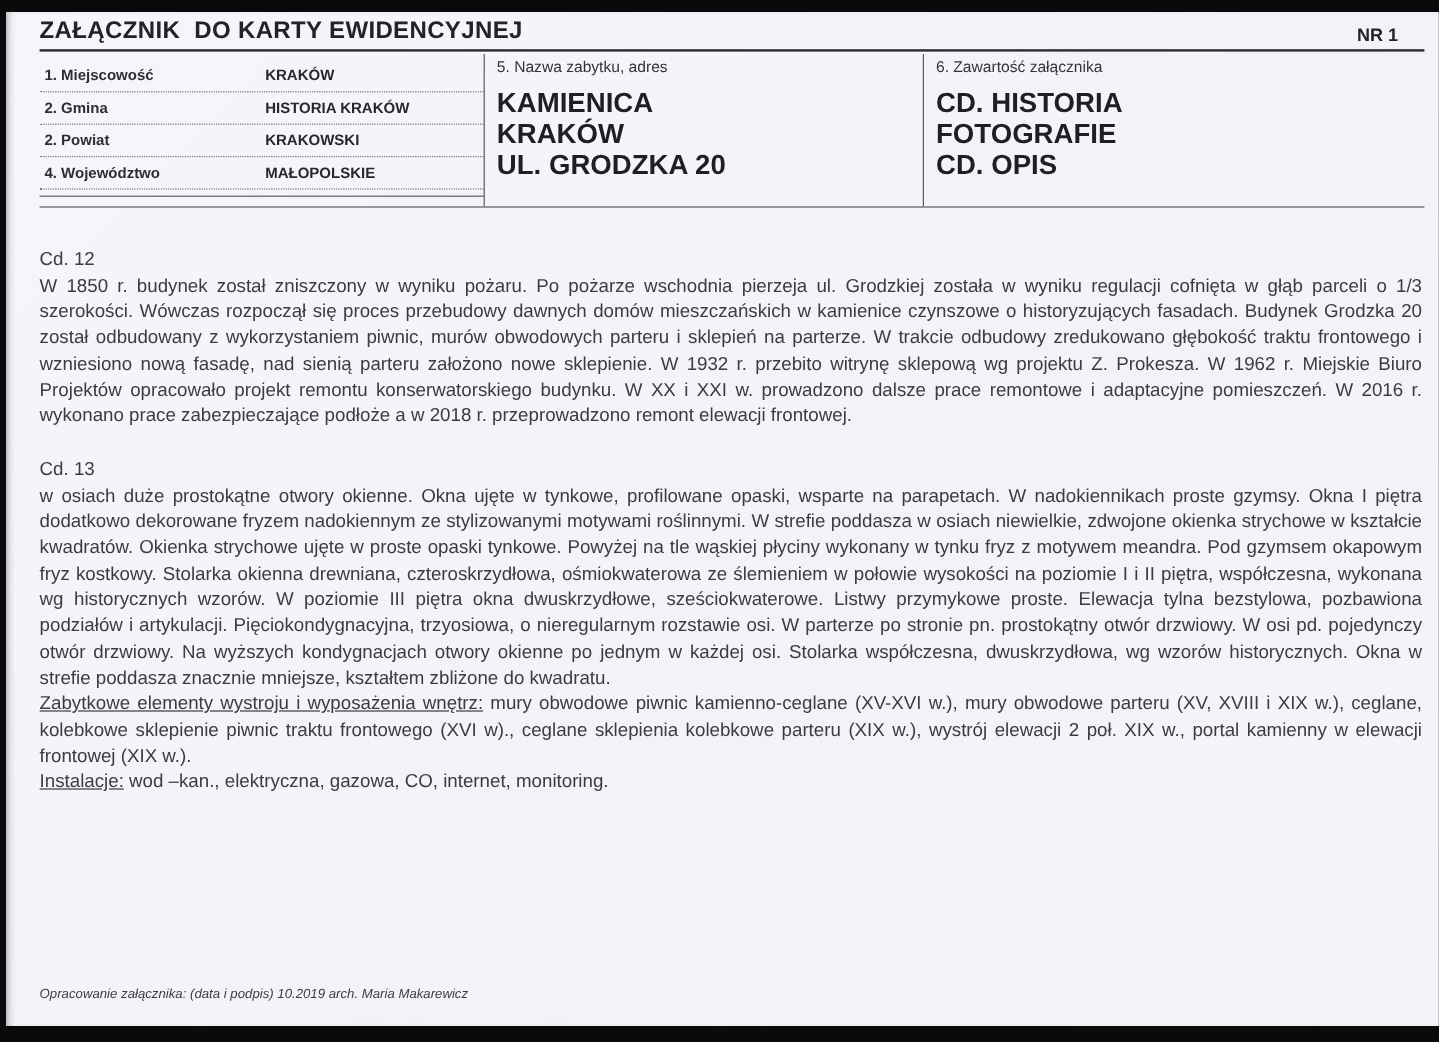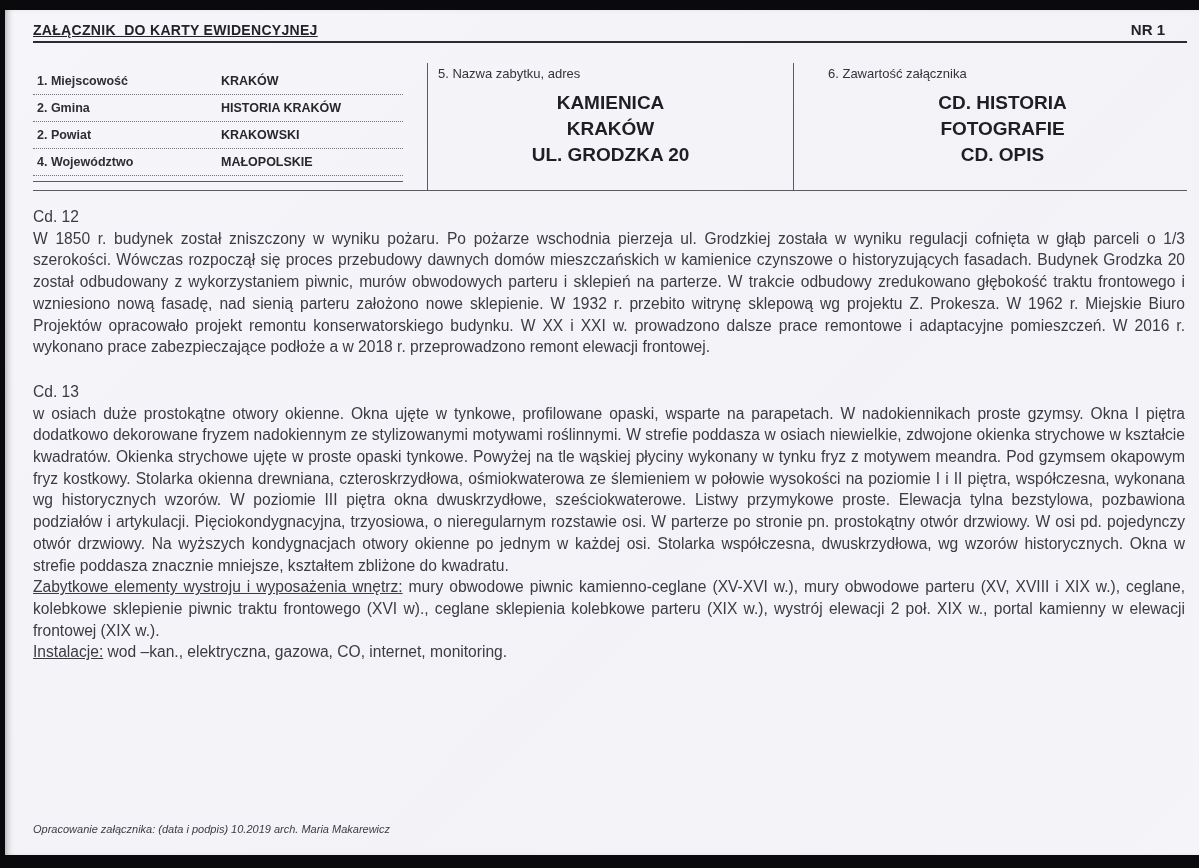--- a/index.html
+++ b/index.html
@@ -14,47 +14,47 @@
     box-shadow:inset 6px 0 8px -6px rgba(0,0,0,.45);
   }
   
   .titlebar{
     position:absolute;left:28px;right:12px;top:0;height:33px;
     border-bottom:2px solid #2b2b31;
     display:flex;justify-content:space-between;align-items:flex-end;
     padding-bottom:3px;box-sizing:border-box;
   }
   .doc-title{
-    font-size:14px;font-weight:bold;color:#222228;letter-spacing:.3px;white-space:pre;text-decoration:underline;
+    font-size:20px;font-weight:bold;color:#222228;letter-spacing:.3px;white-space:pre;
   }
   .doc-number{
     font-size:15px;font-weight:bold;color:#222228;margin-right:22px;
   }
   .htable{
-    position:absolute;left:28px;right:12px;top:53px;height:128px;
-    border-bottom:1px solid #5a5a62;display:flex;box-sizing:border-box;gap:24px;
+    position:absolute;left:28px;right:12px;top:35px;height:128px;
+    border-bottom:1px solid #5a5a62;display:flex;box-sizing:border-box;
   }
   .col-fields{width:370px;box-sizing:border-box;padding-top:5px;height:119px;border-bottom:1px solid #5a5a62;}
   .field-row{
     height:27px;border-bottom:1px dotted #74747c;
     display:flex;align-items:center;box-sizing:border-box;
     font-size:12.5px;font-weight:bold;color:#2e2e35;padding-left:4px;
   }
   .field-label{width:184px;}
   .field-value{color:#27272d;}
   .col-monument{
     width:367px;box-sizing:border-box;
     border-left:1px solid #5a5a62;border-right:1px solid #5a5a62;
     padding:3px 10px;
   }
   .col-contents{flex:1;box-sizing:border-box;padding:3px 10px;}
   .cell-label{font-size:13px;color:#33333a;}
   .cell-lines{
-    text-align:center;font-weight:bold;color:#1e1e24;
-    font-size:19px;line-height:26px;margin-top:9px;
+    font-weight:bold;color:#1e1e24;
+    font-size:23px;line-height:26px;margin-top:9px;
   }
   
   .body-text{
     position:absolute;left:28px;right:14px;top:196px;
     font-size:15.6px;line-height:21.7px;color:#3b3b44;
   }
   .section-heading{margin:0;}
   p.block{margin:0;text-align:justify;}
   .section-gap{margin-top:23px;}
   .lead-underline{text-decoration:underline;}

